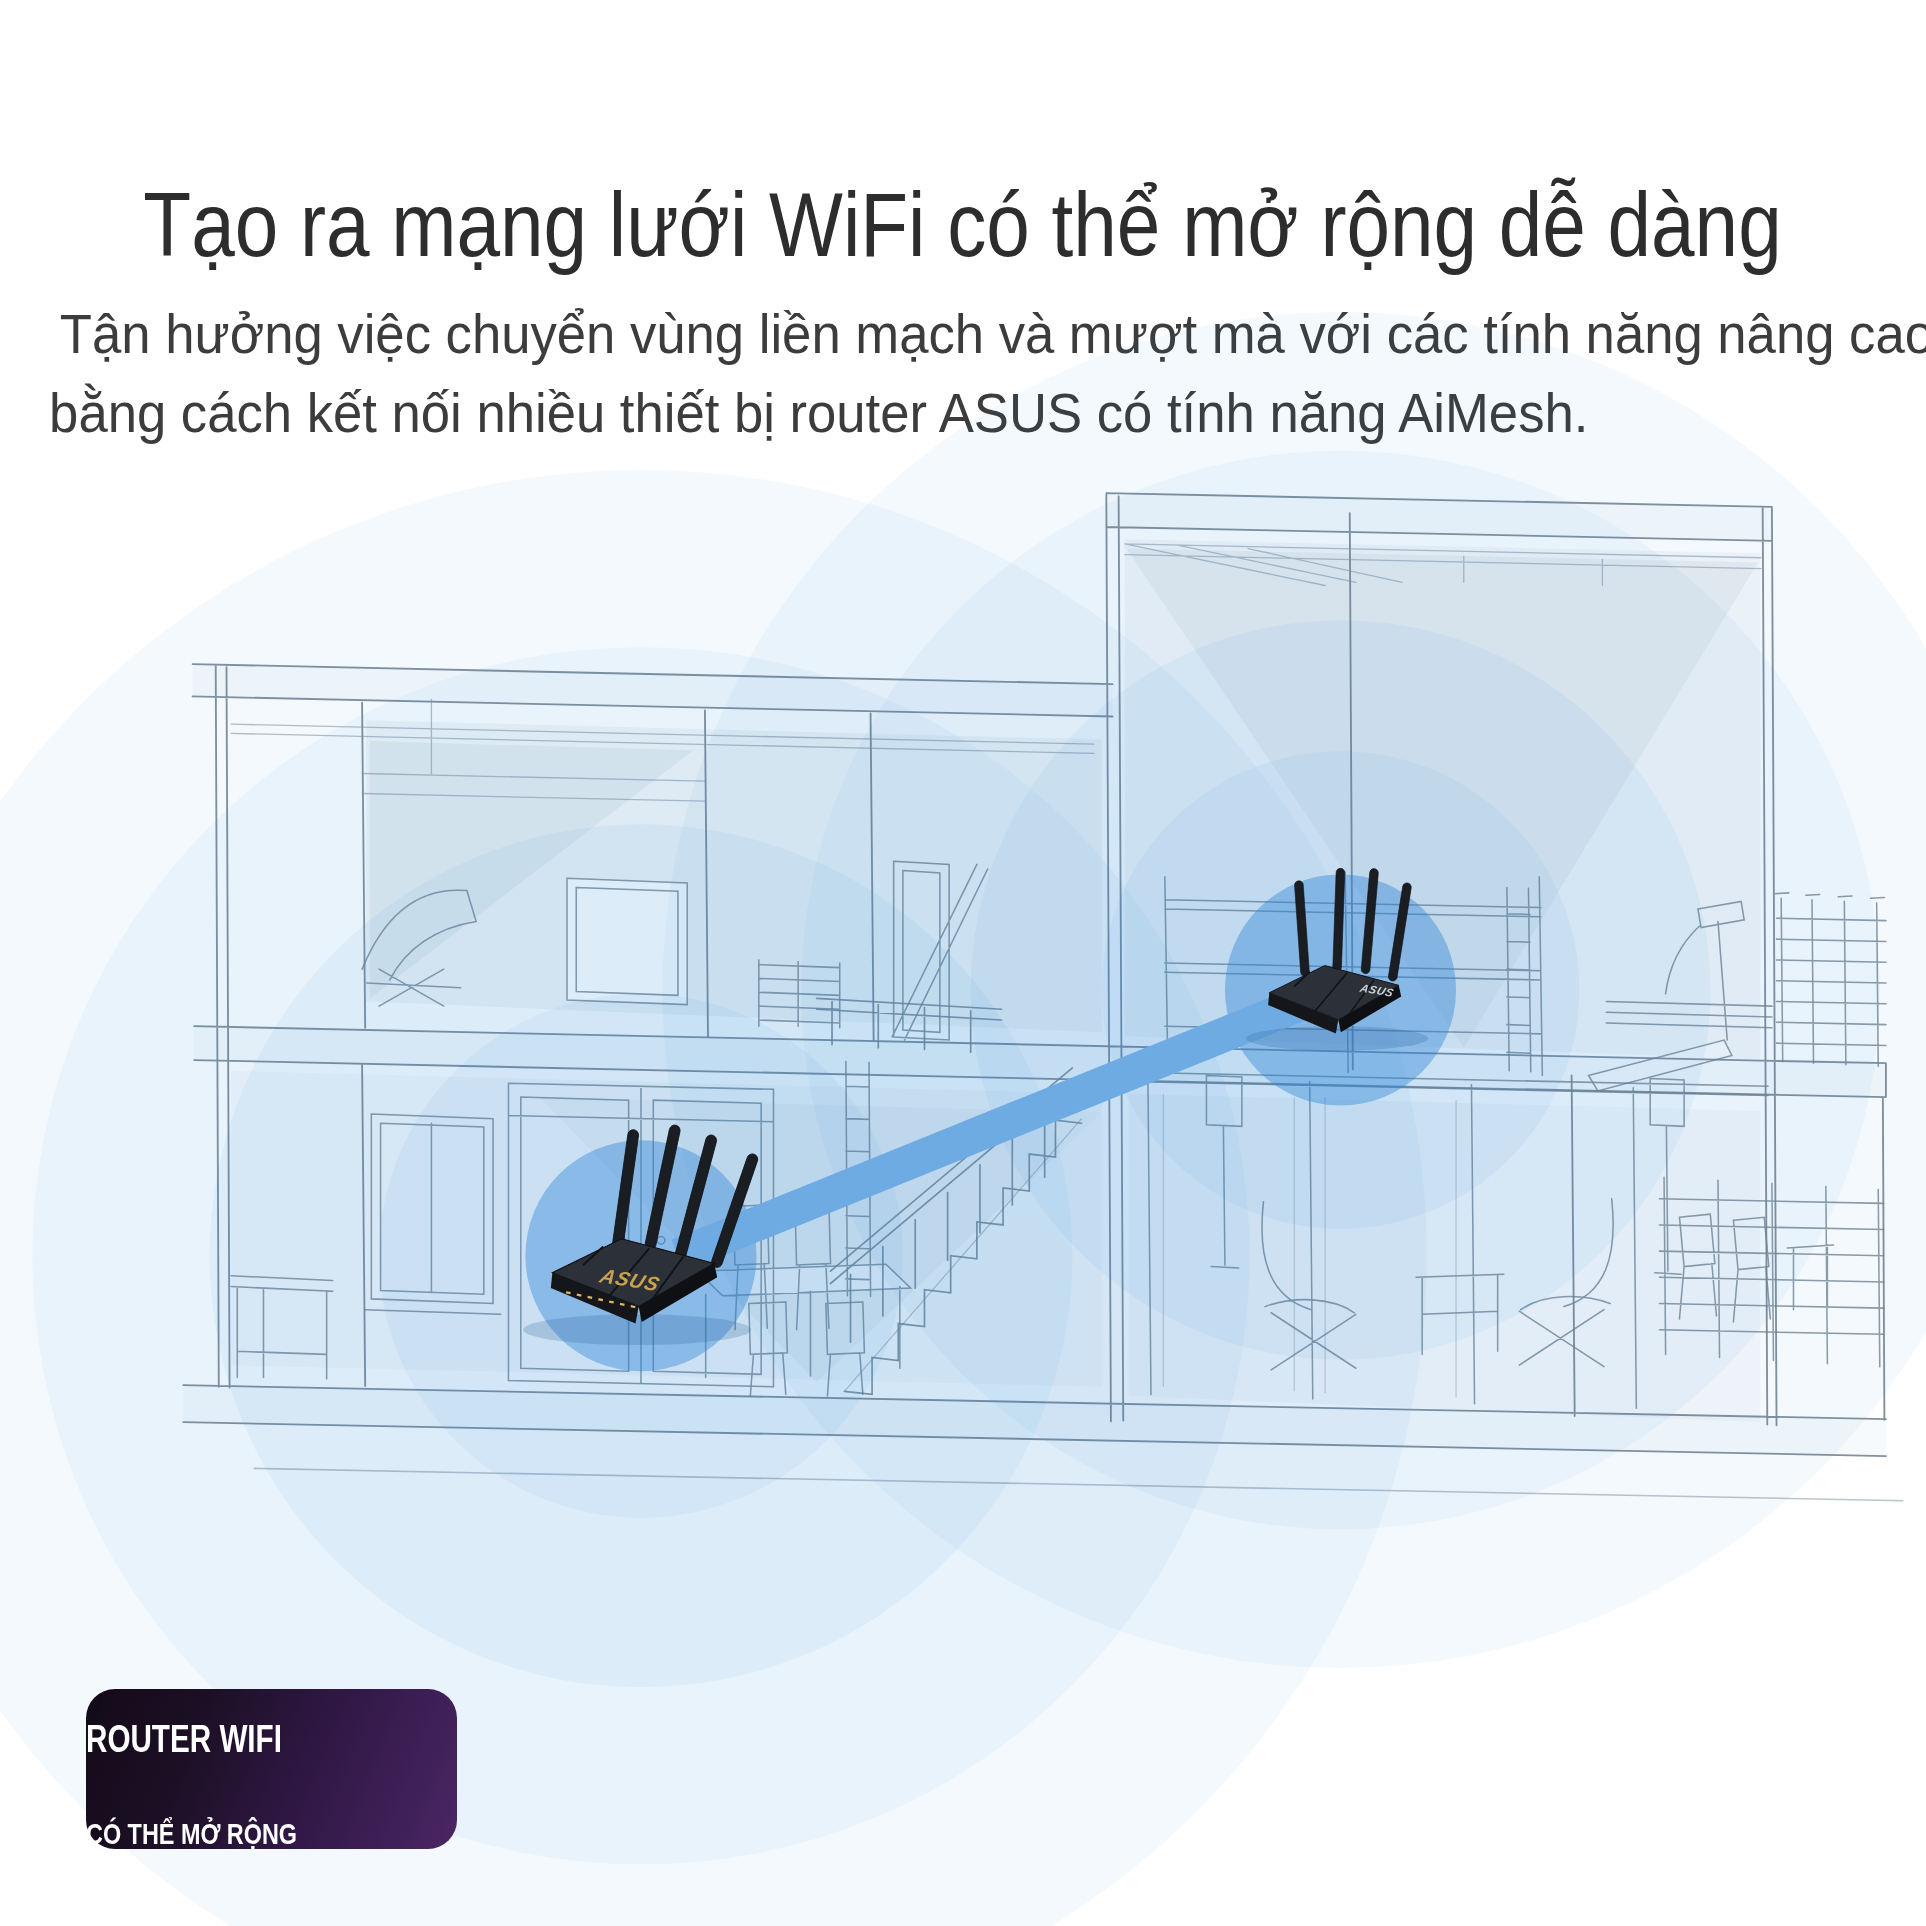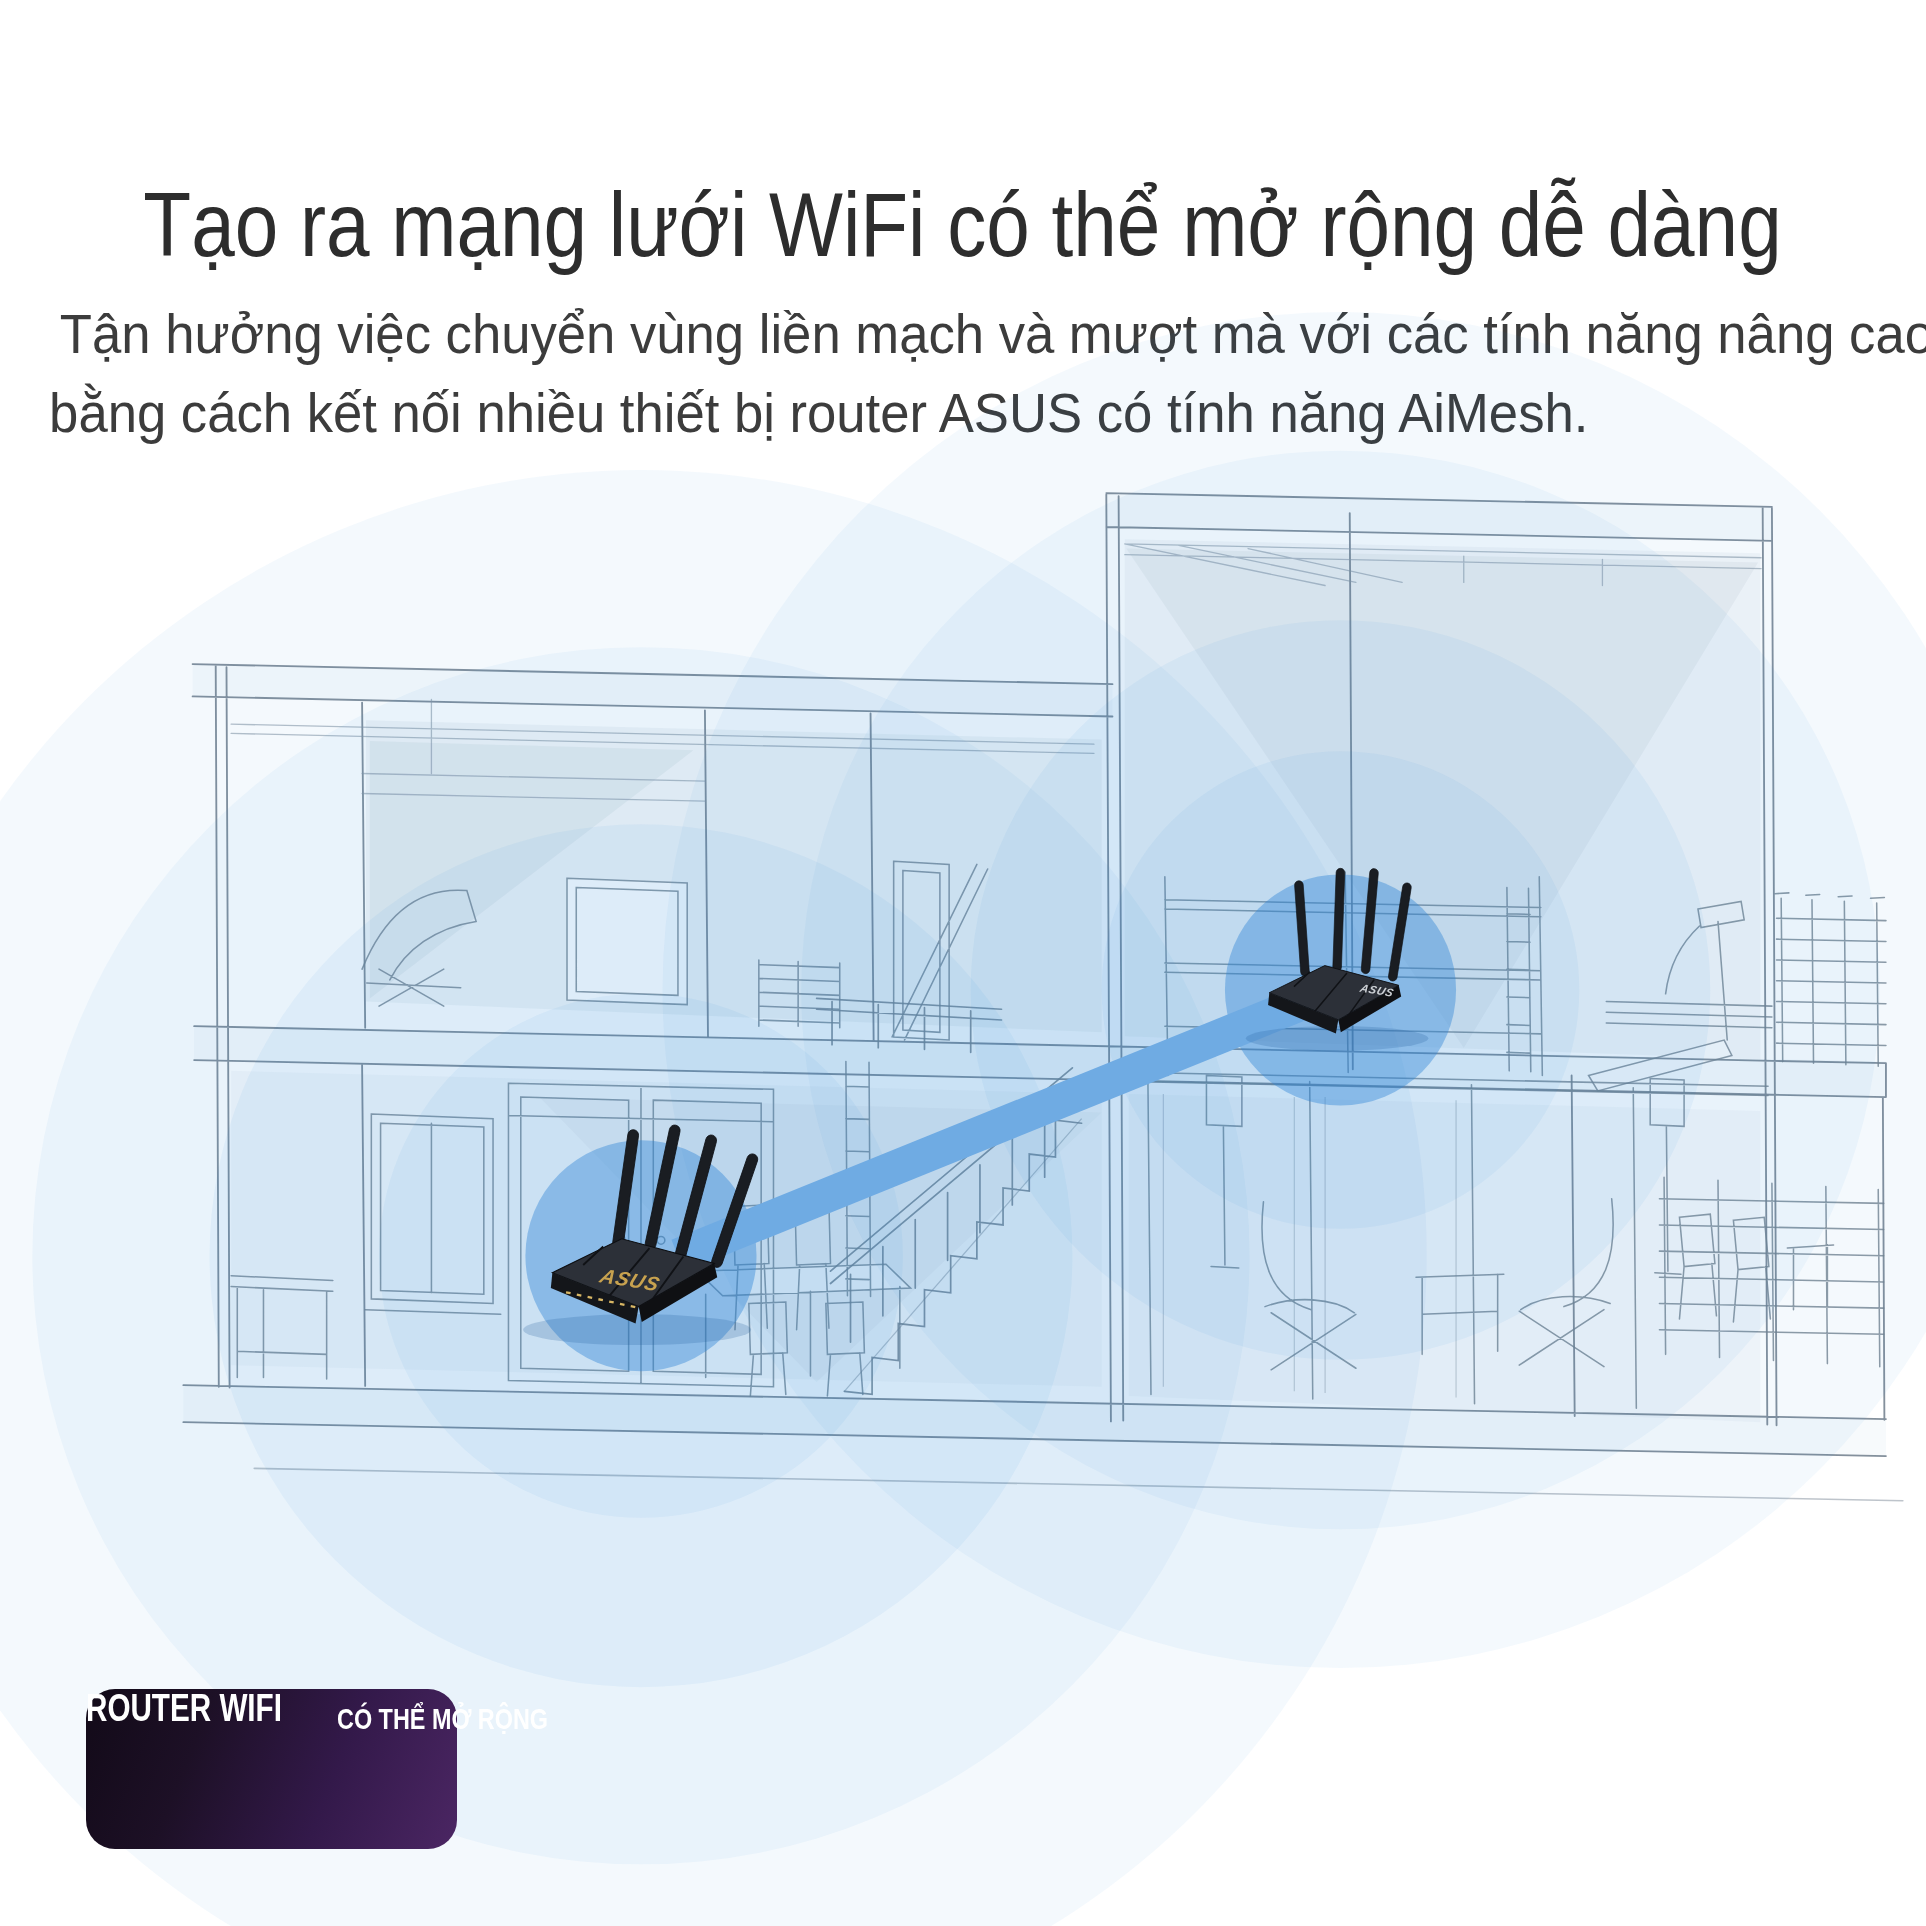--- a/index.html
+++ b/index.html
@@ -27,21 +27,21 @@
     border-radius:29px;
     background:linear-gradient(112deg,#120a18 0%,#1d1026 30%,#33194a 65%,#4b2663 100%);
     display:flex;align-items:stretch;
   }
   .badge-icon-col{width:133px;display:flex;flex-direction:column;align-items:center;justify-content:flex-start;padding-top:7.7px;}
   .badge-icon-col svg{display:block;}
   .aimesh-brand{
     margin-top:-6.2px;font-size:35px;font-weight:bold;color:#ffd41c;letter-spacing:0px;
     transform:scaleX(.92);
   }
-  .badge-text-col{flex:1;display:flex;flex-direction:row;justify-content:flex-start;}
+  .badge-text-col{flex:1;display:flex;flex-direction:column;justify-content:flex-start;padding-top:31px;gap:46px;}
   .badge-line1{
     font-size:38px;font-weight:bold;color:#ffffff;line-height:1;white-space:nowrap;
     transform:scaleX(.78);transform-origin:left center;
   }
   .badge-line2{
     margin-top:13px;font-size:30px;font-weight:bold;color:#ffffff;line-height:1.15;white-space:nowrap;
     transform:scaleX(.78);transform-origin:left center;
   }
 </style>
 </head>

